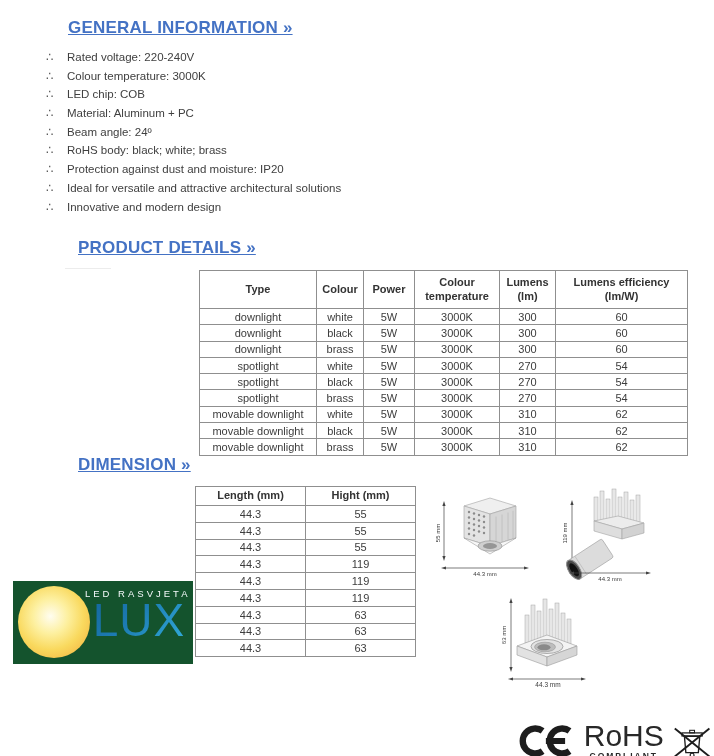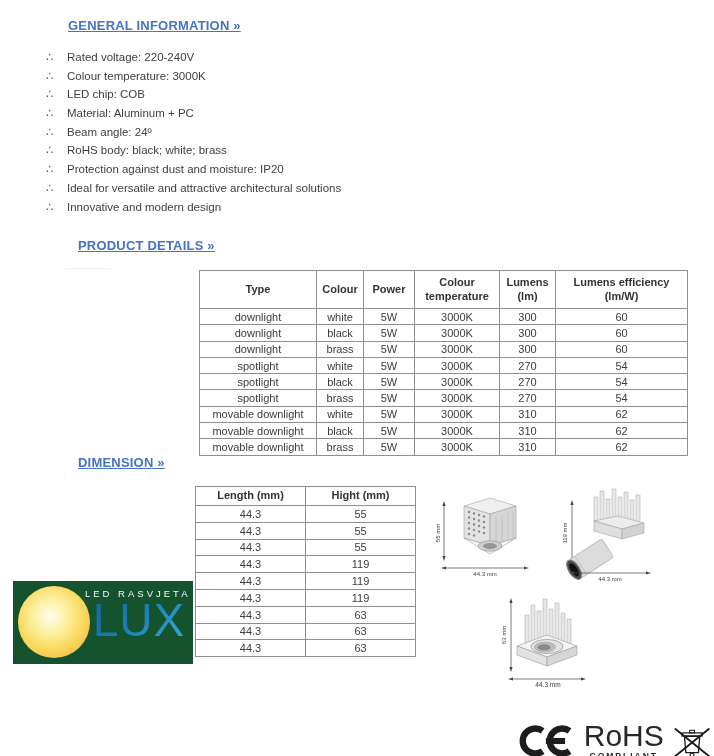--- a/index.html
+++ b/index.html
@@ -1,21 +1,21 @@
 <!DOCTYPE html>
 <html><head>
 <meta charset="utf-8">
 <style>
   html,body{margin:0;padding:0;}
   body{width:714px;height:756px;position:relative;overflow:hidden;background:#ffffff;
        font-family:"Liberation Sans","DejaVu Sans",sans-serif;color:#3f3f3f;}
   .page{position:absolute;inset:0;background:#ffffff;overflow:hidden;}
 
   
-  .sec-heading{position:absolute;font-size:13px;font-weight:bold;color:#4472c4;
+  .sec-heading{position:absolute;font-size:17px;font-weight:bold;color:#4472c4;
                text-decoration:underline;letter-spacing:.2px;cursor:pointer;}
   #h-general{left:68px;top:18px;}
   #h-product{left:78px;top:238px;}
   #h-dimension{left:78px;top:455px;}
 
   
   .info-list{position:absolute;left:46px;top:50px;margin:0;padding:0;list-style:none;}
   .info-list li{display:flex;align-items:baseline;height:18.7px;font-size:11.5px;color:#404040;}
   .info-list .bullet{width:21px;color:#555;font-size:12px;flex:0 0 21px;}
   .info-list .item-text{white-space:nowrap;text-align:right;}

